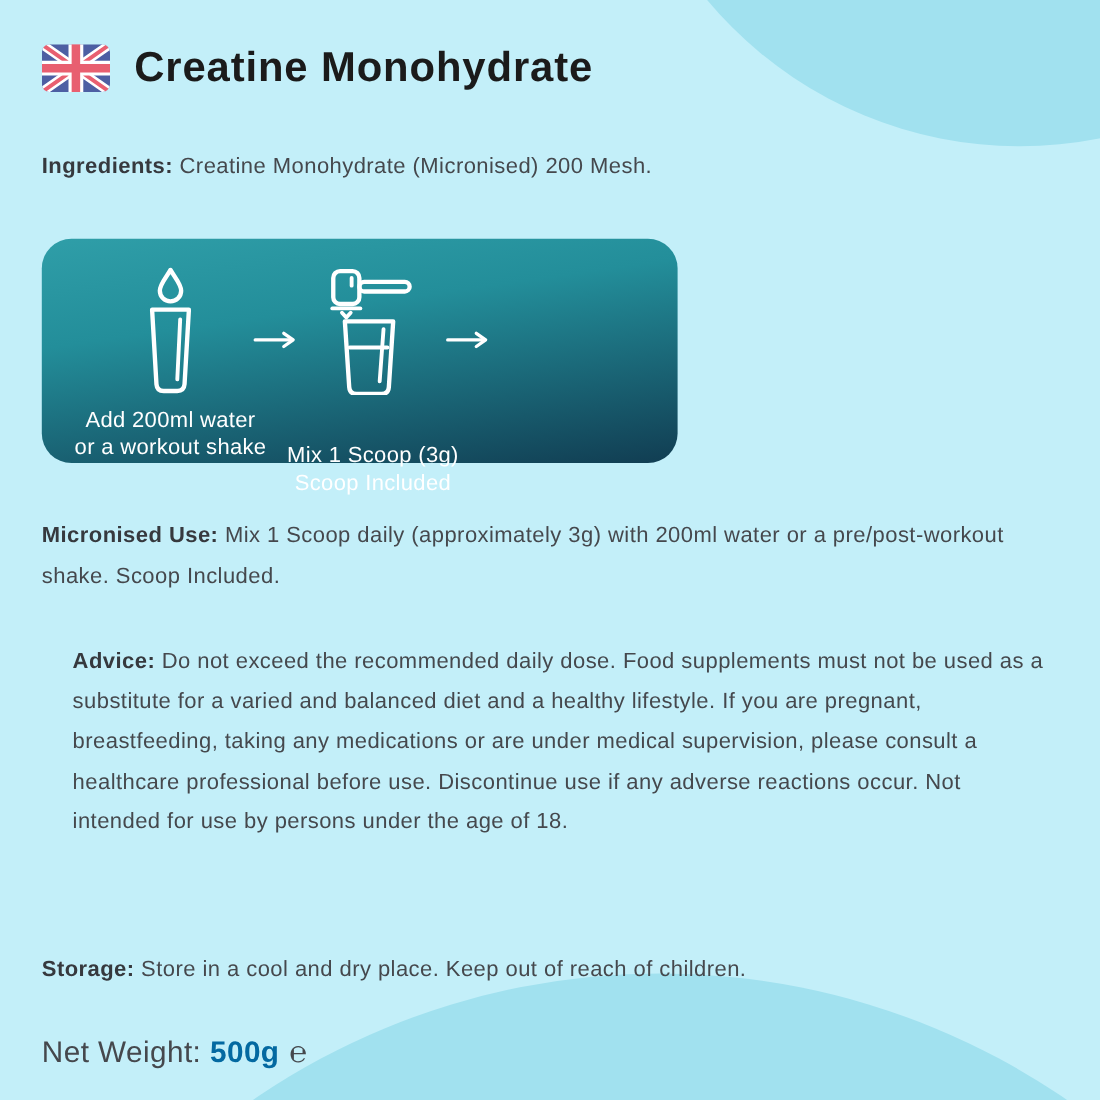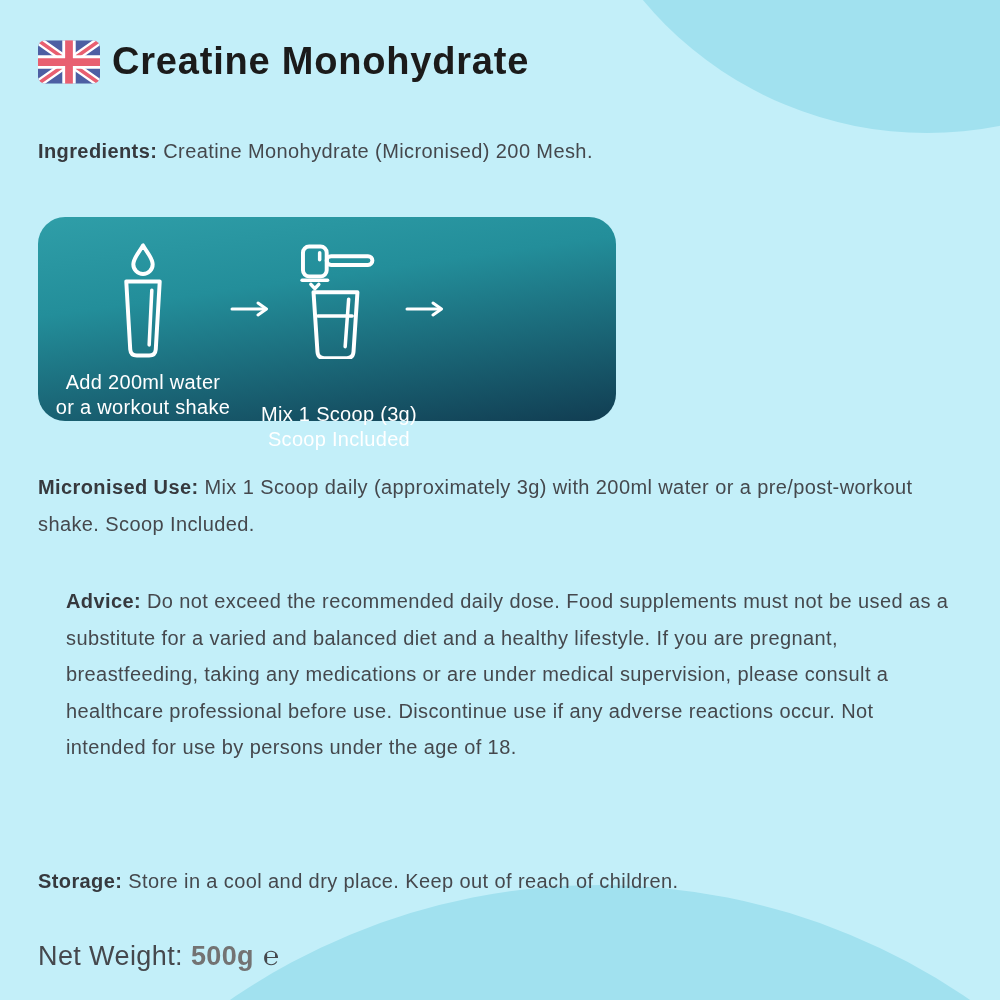--- a/index.html
+++ b/index.html
@@ -6,39 +6,39 @@
   body{
     width:1000px;height:1000px;position:relative;overflow:hidden;
     background:#c3eff9;
     font-family:"Liberation Sans", sans-serif;
   }
   .circle{position:absolute;border-radius:50%;background:#a1e1ef;}
   #circle-tr{width:740px;height:740px;left:557px;top:-607px;}
   #circle-b{width:1306px;height:1306px;left:-53px;top:885px;}
   .content{position:absolute;left:0;top:0;width:1000px;height:1000px;}
 
-  .header{position:absolute;left:38px;top:40px;display:flex;gap:12px;}
+  .header{position:absolute;left:38px;top:40px;display:flex;align-items:center;gap:22px;}
   .flag{width:62px;height:44px;flex:none;display:block;}
   .title{font-size:38px;font-weight:bold;color:#1b1b1b;letter-spacing:0.8px;}
 
   .para{position:absolute;left:38px;width:888px;font-size:20px;line-height:36.5px;
         color:#45484d;letter-spacing:0.4px;}
   .para .lbl{font-weight:bold;color:#36393e;}
   #ingredients{top:133px;}
   #suggested{top:469px;}
   #advice{top:583px;margin-left:28px;}
   #storage{top:863px;}
   #netweight{top:938px;font-size:27px;}
-  #netweight .bold{font-weight:bold;color:#737373;}
+  #netweight .bold{font-weight:bold;color:#0369a1;}
   #netweight .est{margin-left:9px;}
 
   .panel{position:absolute;left:38px;top:217px;width:578px;height:204px;border-radius:27px;
          background:linear-gradient(172deg,#2f9ea8 0%,#238e9a 35%,#113d52 100%);}
   .step{position:absolute;top:20px;width:200px;display:flex;flex-direction:column;align-items:center;}
-  #step-1{left:5px;}
+  #step-1{left:17px;}
   #step-2{left:201px;gap:32px;}
   #step-3{left:365px;}
   .icon-wrap{height:122px;display:flex;align-items:flex-end;justify-content:center;}
   .caption{margin-top:11px;text-align:center;font-size:20px;line-height:25px;color:#ffffff;letter-spacing:0.3px;}
   .caption .l2i{}
   .step-arrow{position:absolute;top:84px;}
   #arrow-1{left:192px;}
   #arrow-2{left:367px;}
   svg.white-icon{display:block;}
 </style>

